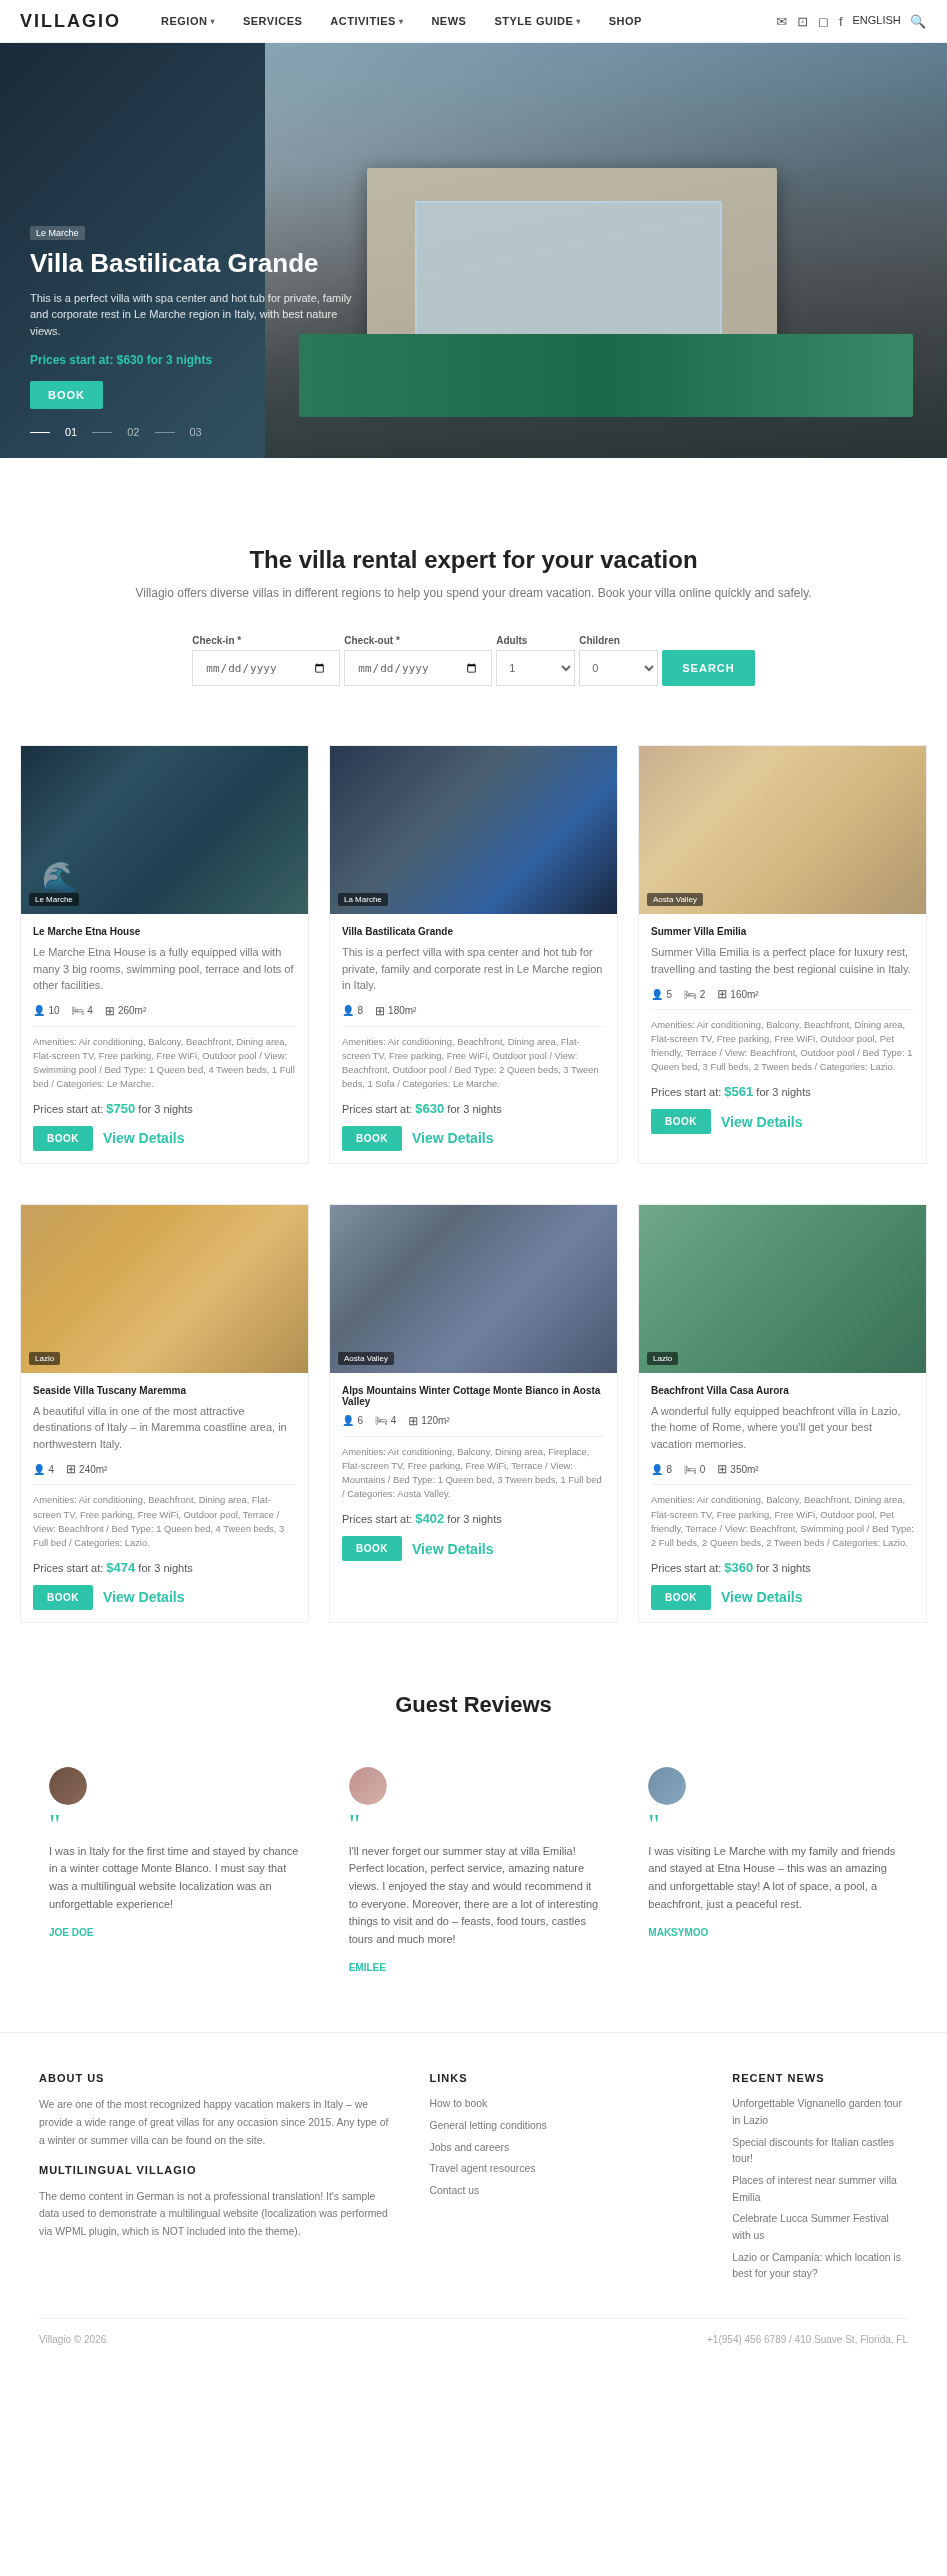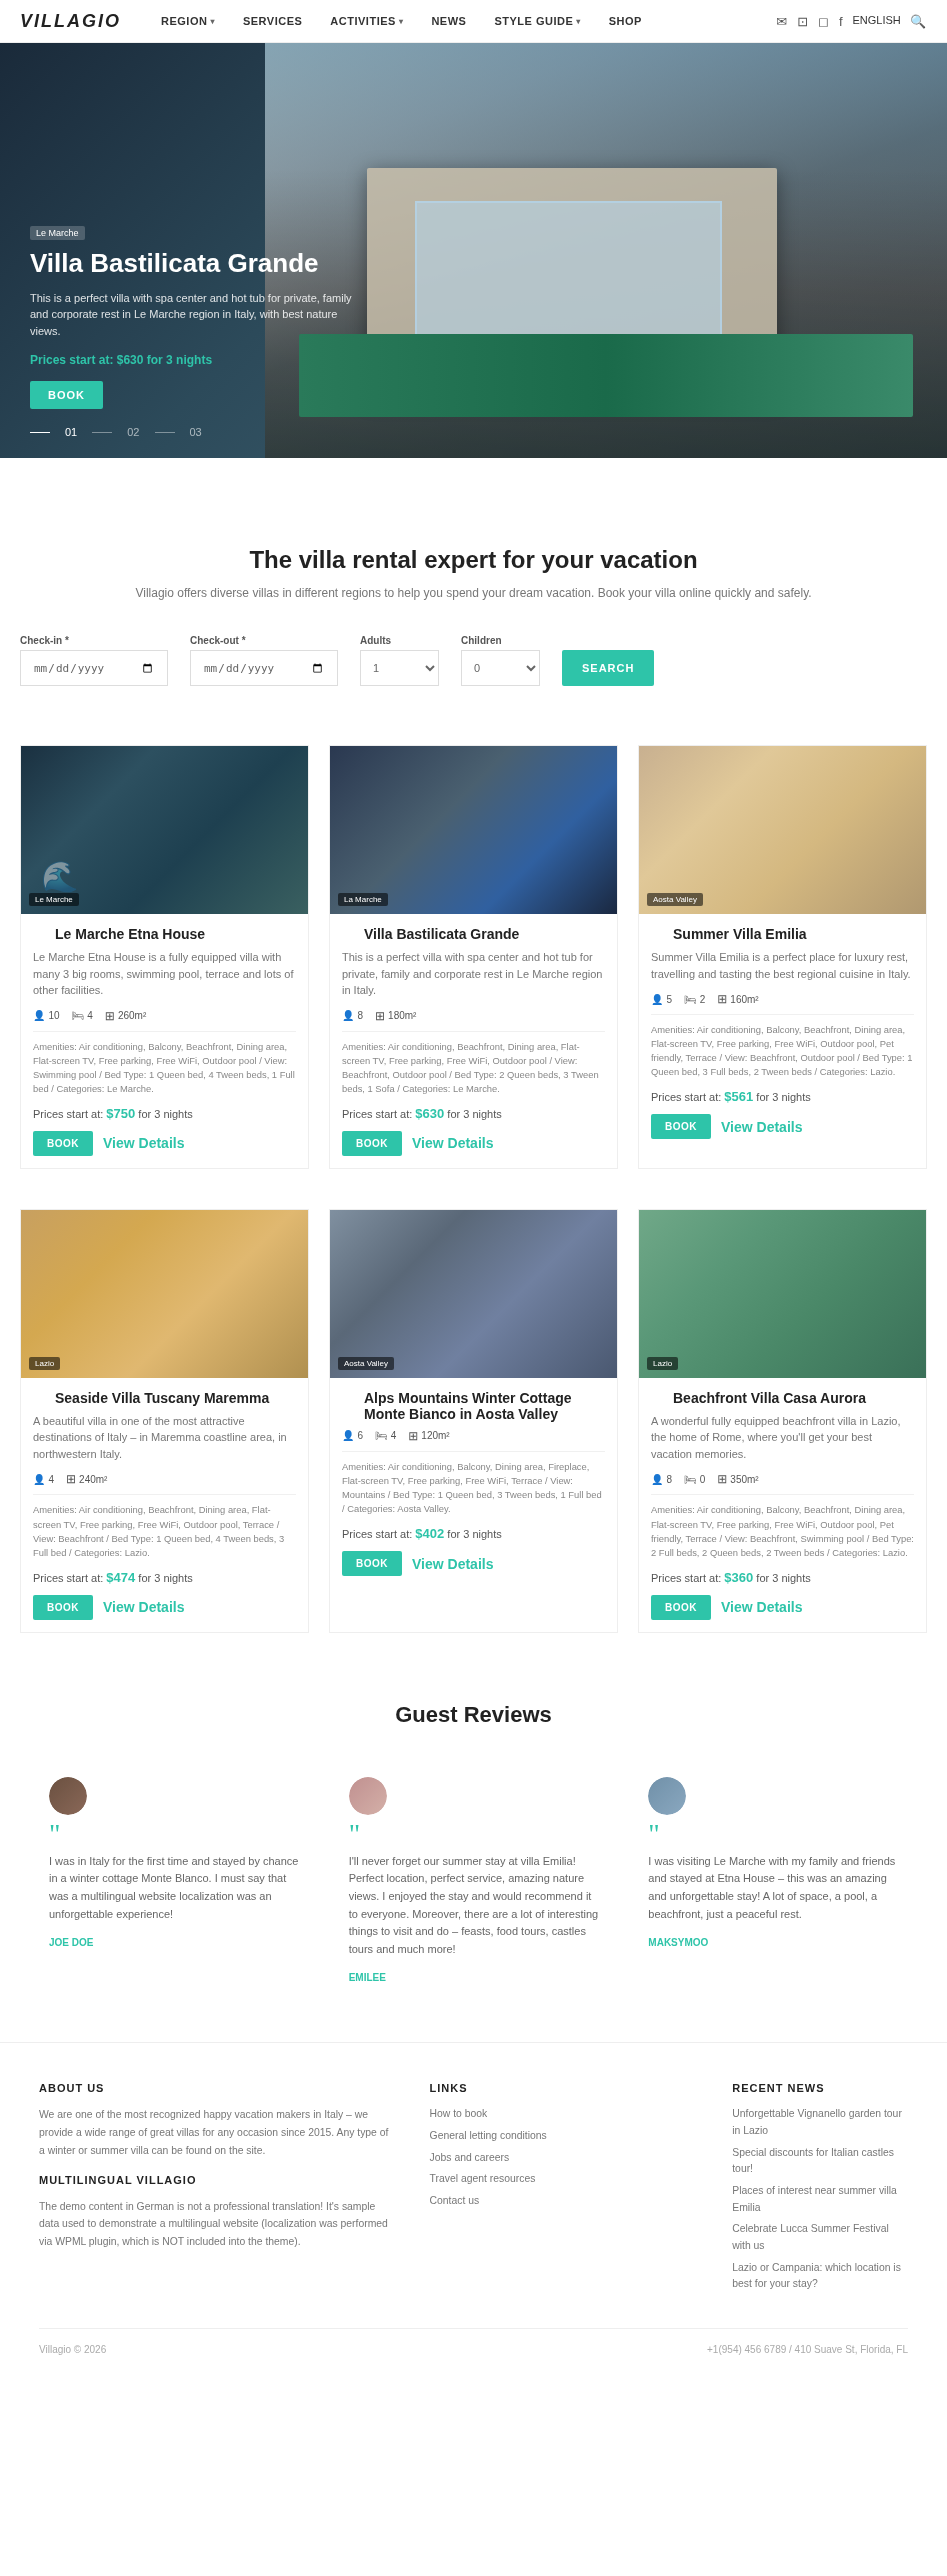--- a/index.html
+++ b/index.html
@@ -31,36 +31,36 @@
     .hero-dots { position: absolute; bottom: 20px; left: 30px; display: flex; gap: 15px; align-items: center; }
     .hero-dot { color: rgba(255,255,255,0.6); font-size: 11px; cursor: pointer; }
     .hero-dot.active { color: #fff; }
     .hero-dot-line { width: 20px; height: 1px; background: rgba(255,255,255,0.4); }
     .hero-dot-line.active { background: #fff; }
 
     
     .search-section { padding: 49px 20px 39px; text-align: center; background: #fff; }
     .search-title { font-size: 24px; font-weight: 700; color: #222; margin-bottom: 12px; margin-top: 39px; }
     .search-subtitle { font-size: 12px; color: #777; margin-bottom: 35px; }
-    .search-form { display: flex; align-items: flex-end; gap: 22px; justify-content: flex-start; }
+    .search-form { display: flex; align-items: flex-end; gap: 4px; justify-content: center; }
     .form-group { display: flex; flex-direction: column; gap: 4px; }
     .form-label { font-size: 10px; color: #555; text-align: left; font-weight: 600; }
     .form-input { border: 1px solid #ddd; padding: 8px 12px; font-size: 11px; color: #666; width: 148px; height: 36px; }
     .form-select { border: 1px solid #ddd; padding: 8px 8px; font-size: 11px; color: #666; width: 79px; height: 36px; background: #fff; }
     .btn-search { background: #2ec4a9; color: #fff; border: none; padding: 0 20px; font-size: 11px; font-weight: 700; text-transform: uppercase; letter-spacing: 1px; cursor: pointer; height: 36px; border-radius: 2px; }
 
     
     .villa-section { padding: 20px; }
     .villa-grid { display: grid; grid-template-columns: 1fr 1fr 1fr; gap: 20px; }
     .villa-card { background: #fff; border: 1px solid #eee; overflow: hidden; }
     .villa-img { position: relative; height: 168px; overflow: hidden; }
     .villa-img-bg { width: 100%; height: 100%; }
     .villa-img-tag { position: absolute; bottom: 8px; left: 8px; background: rgba(0,0,0,0.55); color: #fff; font-size: 8px; padding: 2px 6px; border-radius: 2px; }
     .villa-body { padding: 12px; }
-    .villa-name { font-size: 14px; font-weight: 700; color: #222; margin-bottom: 7px; margin-left: 22px; }
+    .villa-name { font-size: 10px; font-weight: 700; color: #222; margin-bottom: 7px; }
     .villa-desc { font-size: 11px; color: #777; line-height: 1.5; margin-bottom: 10px; }
     .villa-stats { display: flex; gap: 12px; margin-bottom: 8px; font-size: 10px; color: #555; align-items: center; }
     .villa-stat { display: flex; align-items: center; gap: 3px; }
     .villa-amenities { font-size: 9.4px; color: #888; line-height: 1.5; margin-bottom: 10px; border-top: 1px solid #f0f0f0; padding-top: 8px; }
     .villa-price { font-size: 11px; color: #555; margin-bottom: 10px; }
     .villa-price strong { color: #2ec4a9; font-size: 13px; font-weight: 700; }
     .villa-actions { display: flex; gap: 10px; align-items: center; }
     .btn-book-sm { background: #2ec4a9; color: #fff; border: none; padding: 7px 14px; font-size: 10px; font-weight: 700; text-transform: uppercase; letter-spacing: 0.5px; cursor: pointer; border-radius: 2px; }
     .btn-details { background: none; border: none; color: #2ec4a9; font-size: 14px; cursor: pointer; font-weight: 600; }
 
@@ -98,21 +98,21 @@
     .footer-text { font-size: 10.4px; color: #777; line-height: 1.7; }
     .footer-link { font-size: 10.4px; color: #777; display: block; margin-bottom: 5px; cursor: pointer; line-height: 1.6; }
     .footer-bottom { border-top: 1px solid #eee; padding-top: 15px; display: flex; justify-content: space-between; align-items: center; }
     .footer-copy { font-size: 10px; color: #aaa; }
     .footer-contact { font-size: 10px; color: #aaa; }
   </style>
 </head>
 <body>
 
 <nav>
-  <div style="font-size:18px;font-weight:800;letter-spacing:2px;color:#222;margin-right:30px;cursor:pointer;font-style:italic;">VILLAGIO</div>
+  <div style="font-size:18px;font-weight:800;letter-spacing:2px;color:#222;margin-right:30px;cursor:pointer;">VILLAGIO</div>
   <div class="nav-links">
     <span class="nav-link">
       <span>REGION</span>
       <span class="arrow">▾</span>
     </span>
     <span class="nav-link">
       <span>SERVICES</span>
     </span>
     <span class="nav-link">
       <span>ACTIVITIES</span>

